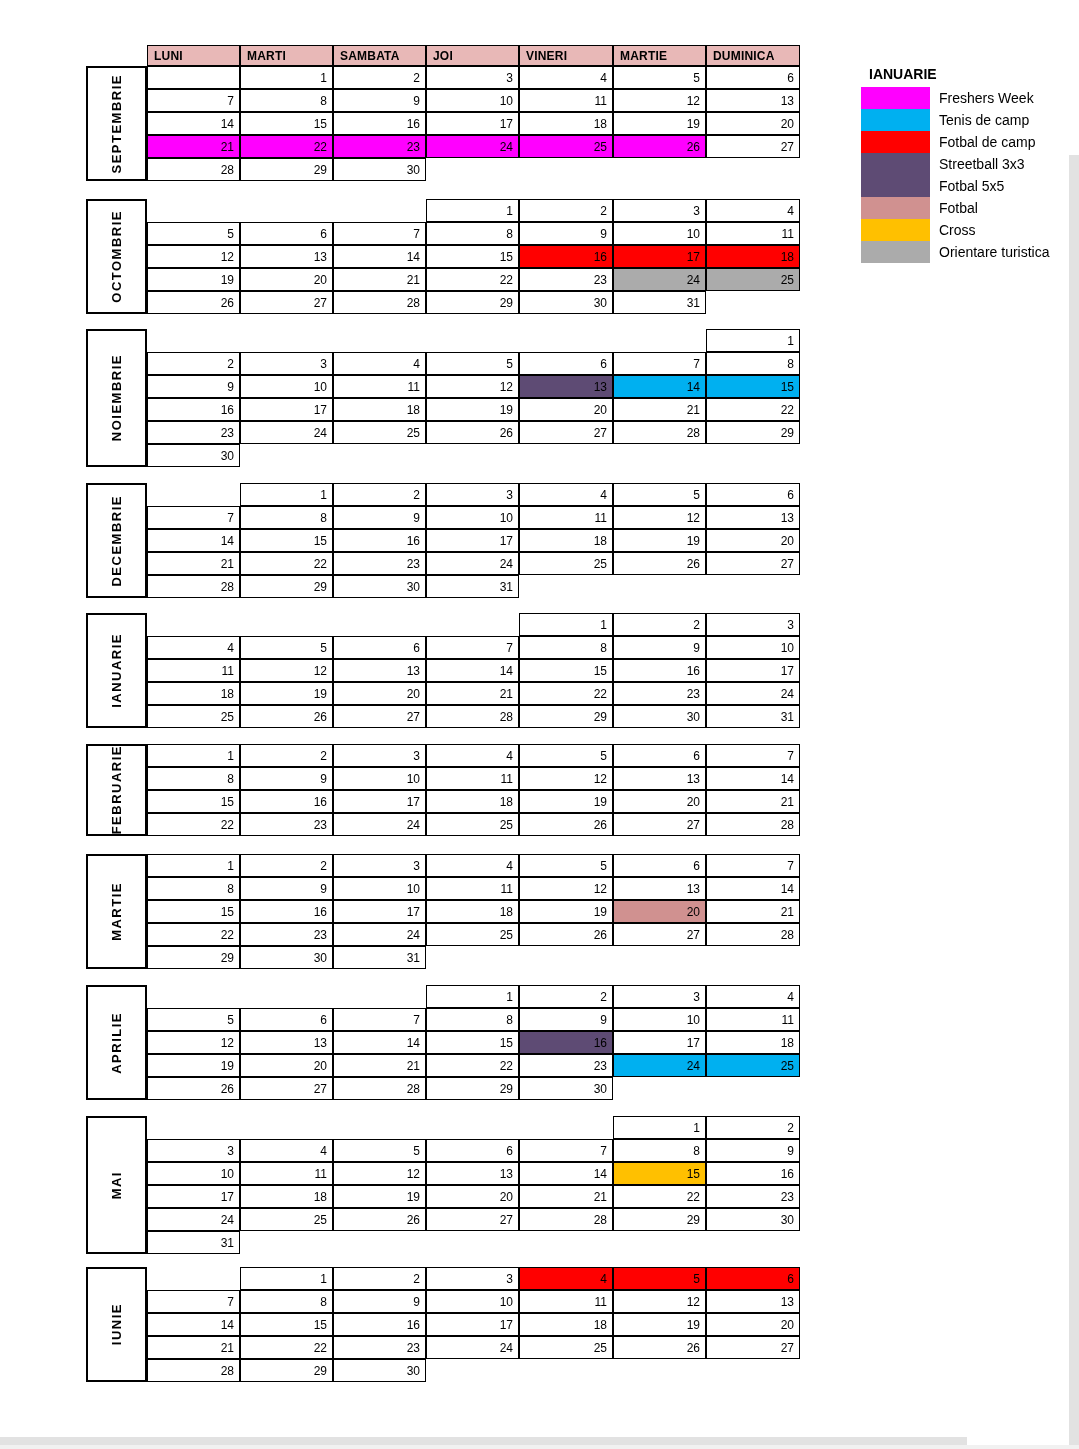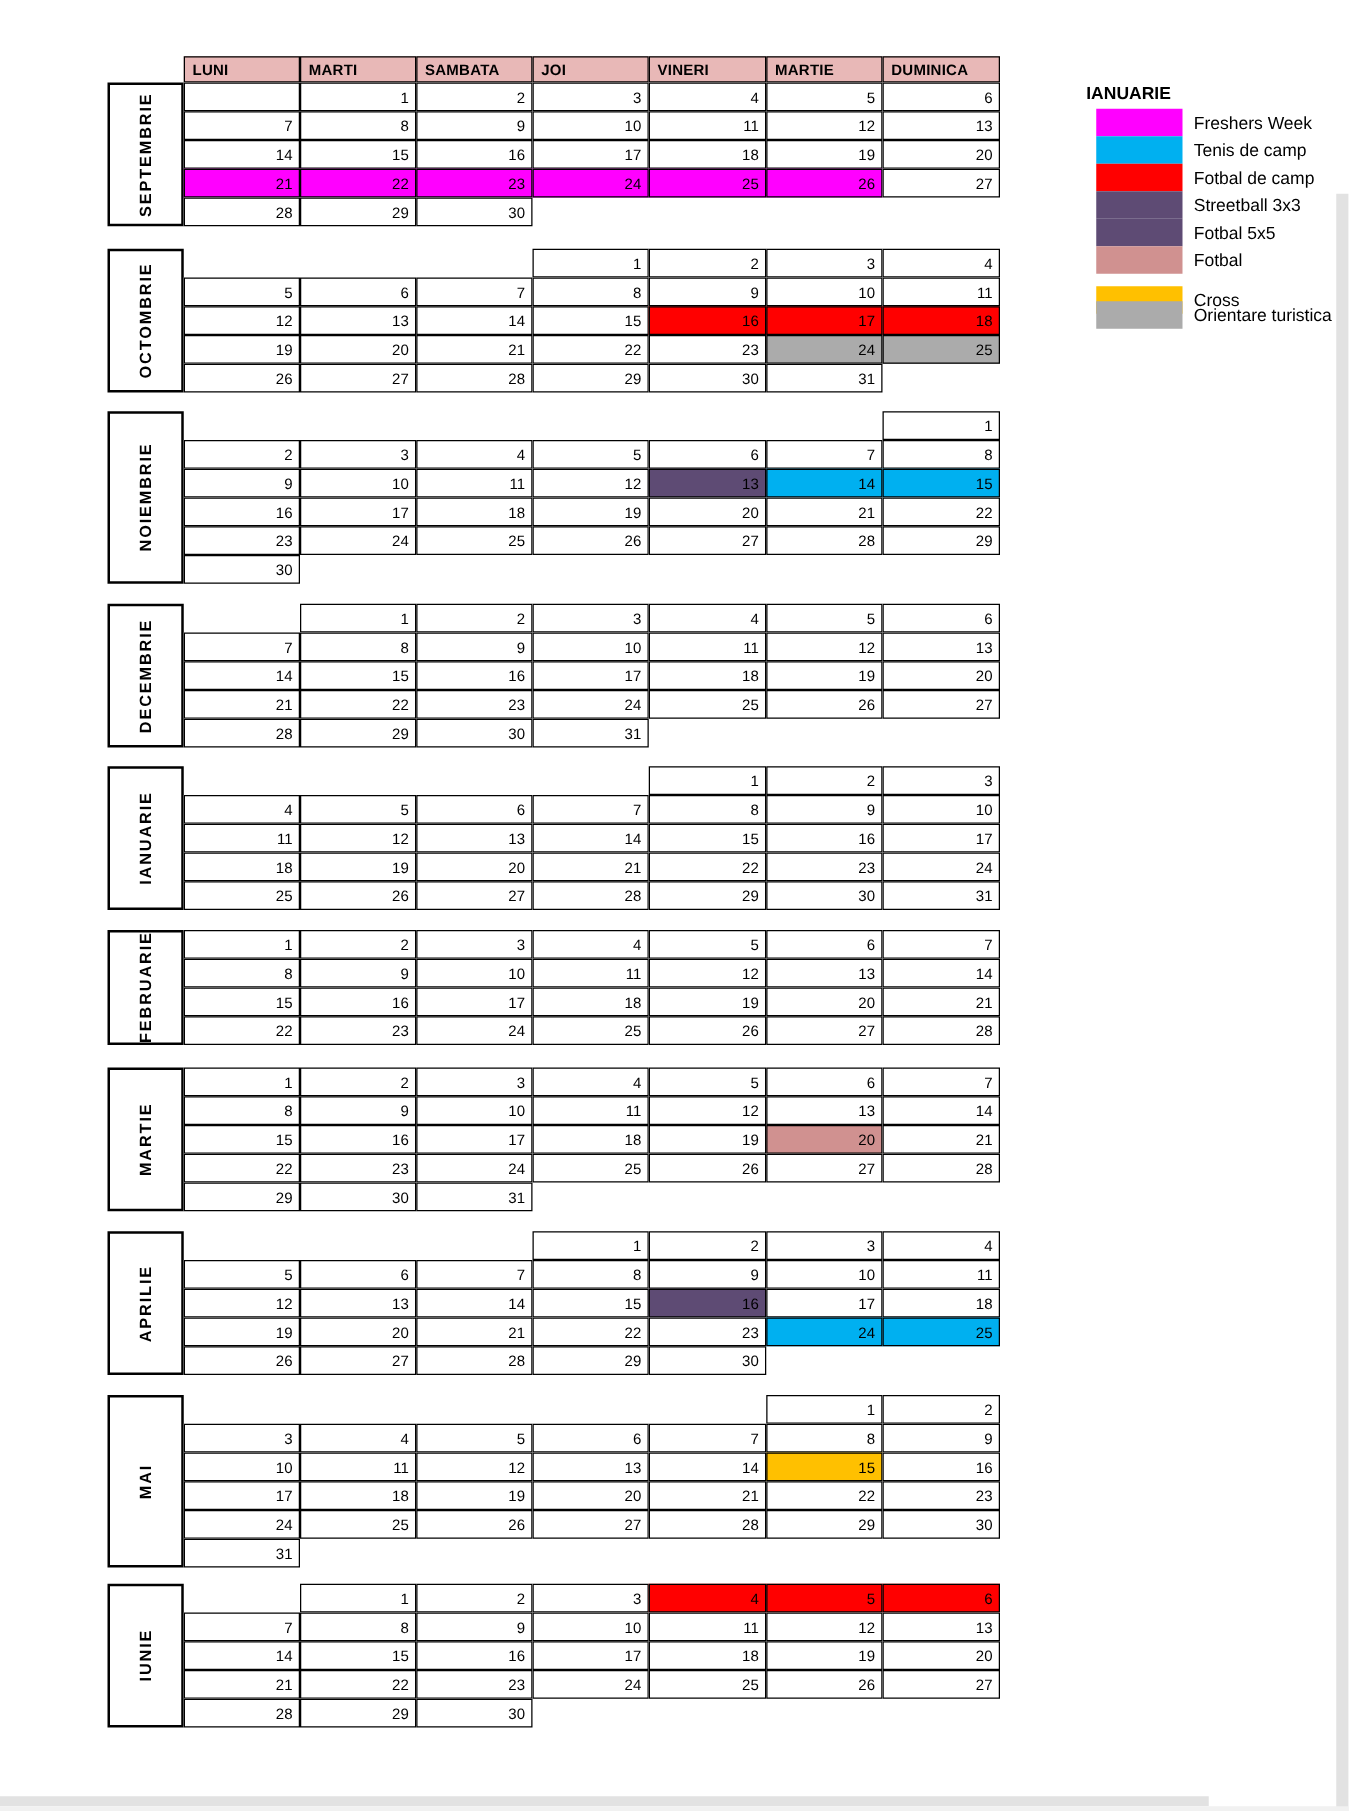--- a/index.html
+++ b/index.html
@@ -19,21 +19,21 @@
   }
   .mlabel{
     position:absolute;box-sizing:border-box;border:2px solid #000;background:#fff;
     display:flex;align-items:center;justify-content:center;
   }
   .mlabel span{
     transform:rotate(180deg);writing-mode:vertical-rl;
     font-weight:bold;font-size:13px;letter-spacing:1.5px;white-space:nowrap;
   }
   .legend-title{position:absolute;left:869px;top:66px;font-weight:bold;font-size:14px;}
-  .lrow{position:absolute;left:861px;height:22px;display:flex;margin-left:16px;}
+  .lrow{position:absolute;left:861px;height:22px;display:flex;}
   .lswatch{width:69px;height:22px;flex:0 0 69px;}
   .llabel{margin-left:9px;font-size:14px;white-space:nowrap;line-height:22px;}
   .edge{position:absolute;}
 </style>
 </head>
 <body>
 
 <div id="page">
   <div id="weekday-header-row">
       <div class="hcell" style="left: 147px; top: 45px; width: 93px; height: 21px; background: rgb(232, 184, 183);">LUNI</div>
@@ -420,21 +420,21 @@
         <div class="llabel">Streetball 3x3</div>
       </div>
       <div class="lrow" style="top: 175px;">
         <div class="lswatch" style="background: rgb(94, 75, 116);"></div>
         <div class="llabel">Fotbal 5x5</div>
       </div>
       <div class="lrow" style="top: 197px;">
         <div class="lswatch" style="background: rgb(208, 145, 144);"></div>
         <div class="llabel">Fotbal</div>
       </div>
-      <div class="lrow" style="top: 229px;">
+      <div class="lrow" style="top: 219px;">
         <div class="lswatch" style="background: rgb(255, 192, 0);"></div>
         <div class="llabel">Cross</div>
       </div>
       <div class="lrow" style="top: 241px;">
         <div class="lswatch" style="background: rgb(171, 171, 171);"></div>
         <div class="llabel">Orientare turistica</div>
       </div>
     </div>
 
   <div class="edge" id="edge-right" style="left: 1069px; top: 155px; width: 10px; height: 1294px; background: rgb(226, 226, 226);"></div>

